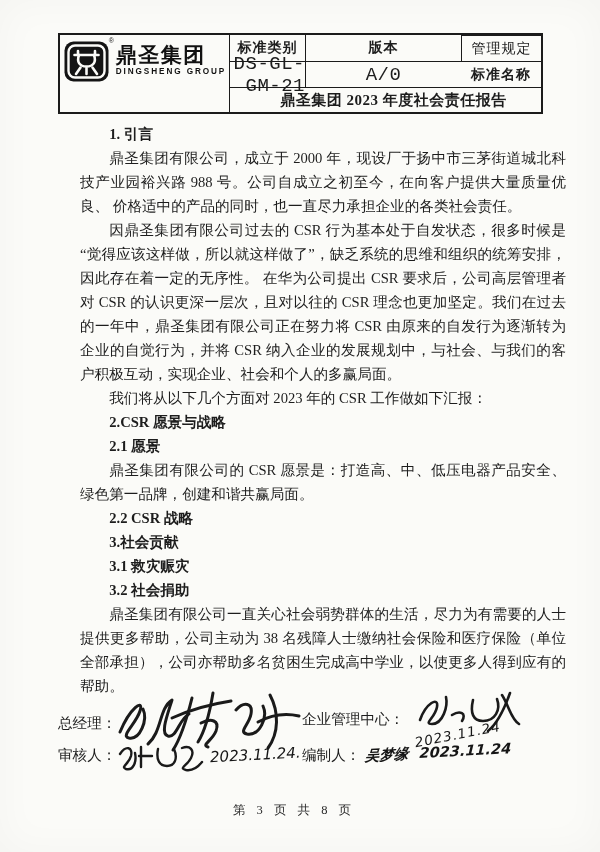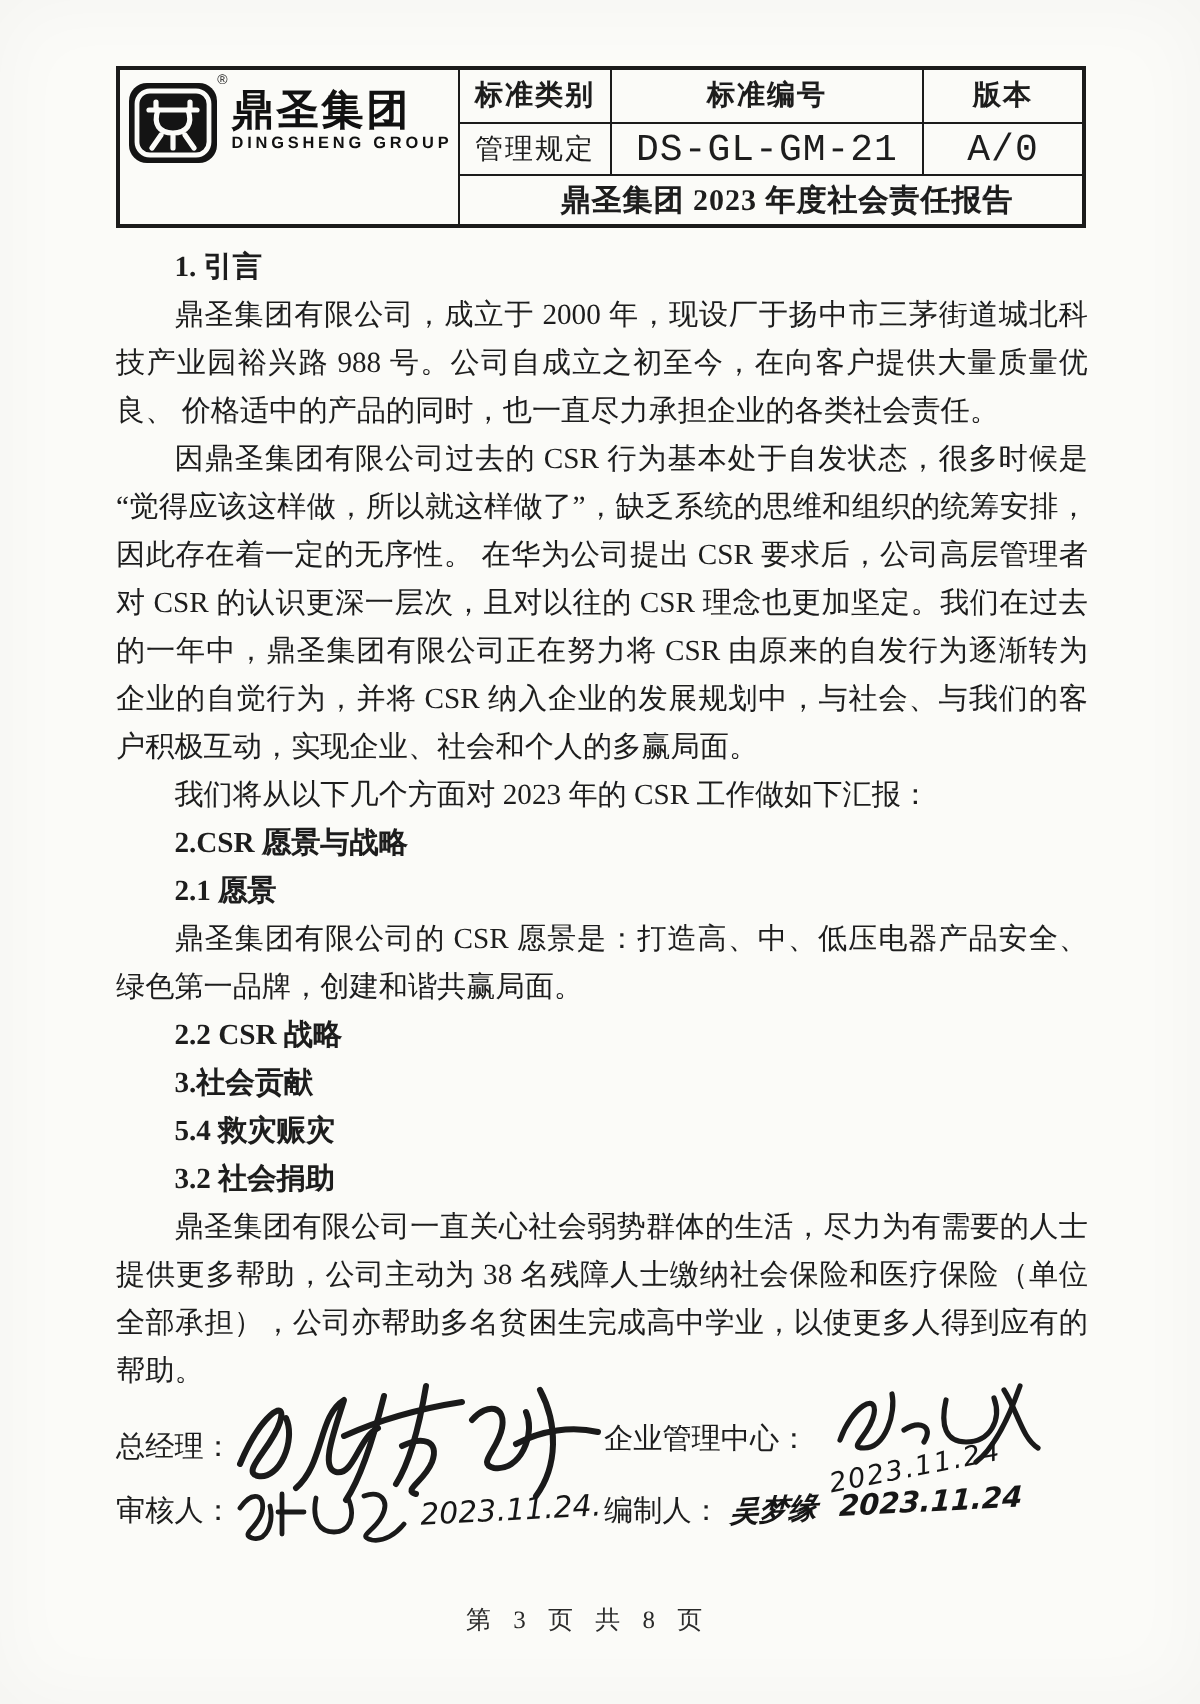--- a/index.html
+++ b/index.html
@@ -55,20 +55,21 @@
   .serif-code{font-family:Liberation Mono, monospace;letter-spacing:0.5px;font-size:19px;}
   .doc-title{font-weight:700;font-size:15px;letter-spacing:0.5px;padding-left:16px;}
   
   .doc-body{
     margin-top:8px;
     width:486px;
     font-size:14.6px;
     line-height:24px;
     text-align:justify;
     text-justify:inter-ideograph;
+    margin-left:22px;
   }
   .blk{text-indent:2em;}
   .blk.h{font-weight:700;}
   
   .sig-area{position:relative;height:82px;margin-top:4px;font-size:14.6px;width:486px;}
   .sig-label{position:absolute;white-space:nowrap;}
   .lbl-gm{left:0;top:12px;}
   .lbl-reviewer{left:0;top:44px;}
   .lbl-mc{left:244px;top:8px;}
   .lbl-preparer{left:244px;top:44px;}
@@ -114,41 +115,41 @@
         </svg>
         <span class="badge-reg">®</span>
       </span>
       <span class="logo-text">
         <span class="logo-cn">鼎圣集团</span>
         <span class="logo-en">DINGSHENG GROUP</span>
       </span>
     </div>
 
     <div class="cell label bl">标准类别</div>
-    <div class="cell label bl">标准编号</div>
     <div class="cell label bl">版本</div>
 
     <div class="cell bl bt">管理规定</div>
     <div class="cell bl bt serif-code">DS-GL-GM-21</div>
     <div class="cell bl bt serif-code">A/0</div>
 
+    <div class="cell label bt">标准名称</div>
     <div class="cell bl bt doc-title" style="grid-column:2/5;">鼎圣集团 2023 年度社会责任报告</div>
   </div>
 
   <div class="doc-body">
       <div class="blk h">1. 引言</div>
       <div class="blk p">鼎圣集团有限公司，成立于 2000 年，现设厂于扬中市三茅街道城北科技产业园裕兴路 988 号。公司自成立之初至今，在向客户提供大量质量优良、 价格适中的产品的同时，也一直尽力承担企业的各类社会责任。</div>
       <div class="blk p">因鼎圣集团有限公司过去的 CSR 行为基本处于自发状态，很多时候是“觉得应该这样做，所以就这样做了”，缺乏系统的思维和组织的统筹安排，因此存在着一定的无序性。 在华为公司提出 CSR 要求后，公司高层管理者对 CSR 的认识更深一层次，且对以往的 CSR 理念也更加坚定。我们在过去的一年中，鼎圣集团有限公司正在努力将 CSR 由原来的自发行为逐渐转为企业的自觉行为，并将 CSR 纳入企业的发展规划中，与社会、与我们的客户积极互动，实现企业、社会和个人的多赢局面。</div>
       <div class="blk p">我们将从以下几个方面对 2023 年的 CSR 工作做如下汇报：</div>
       <div class="blk h">2.CSR 愿景与战略</div>
       <div class="blk h">2.1 愿景</div>
       <div class="blk p">鼎圣集团有限公司的 CSR 愿景是：打造高、中、低压电器产品安全、绿色第一品牌，创建和谐共赢局面。</div>
       <div class="blk h">2.2 CSR 战略</div>
       <div class="blk h">3.社会贡献</div>
-      <div class="blk h">5.4 救灾赈灾</div>
+      <div class="blk h">3.1 救灾赈灾</div>
       <div class="blk h">3.2 社会捐助</div>
       <div class="blk p">鼎圣集团有限公司一直关心社会弱势群体的生活，尽力为有需要的人士提供更多帮助，公司主动为 38 名残障人士缴纳社会保险和医疗保险（单位全部承担），公司亦帮助多名贫困生完成高中学业，以使更多人得到应有的帮助。</div>
     </div>
 
   <div class="sig-area">
     <span class="sig-label lbl-gm">总经理：</span>
     <svg class="sig-svg svg-gm" viewBox="0 0 195 74">
       <g class="ink" stroke-width="3">
         <path d="M10 46 C20 22 34 12 30 25 C26 38 10 50 19 52 C30 54 38 34 33 23"></path>
         <path d="M38 58 C52 46 49 22 62 14 C57 30 50 48 58 50 C67 52 69 33 79 28"></path>

